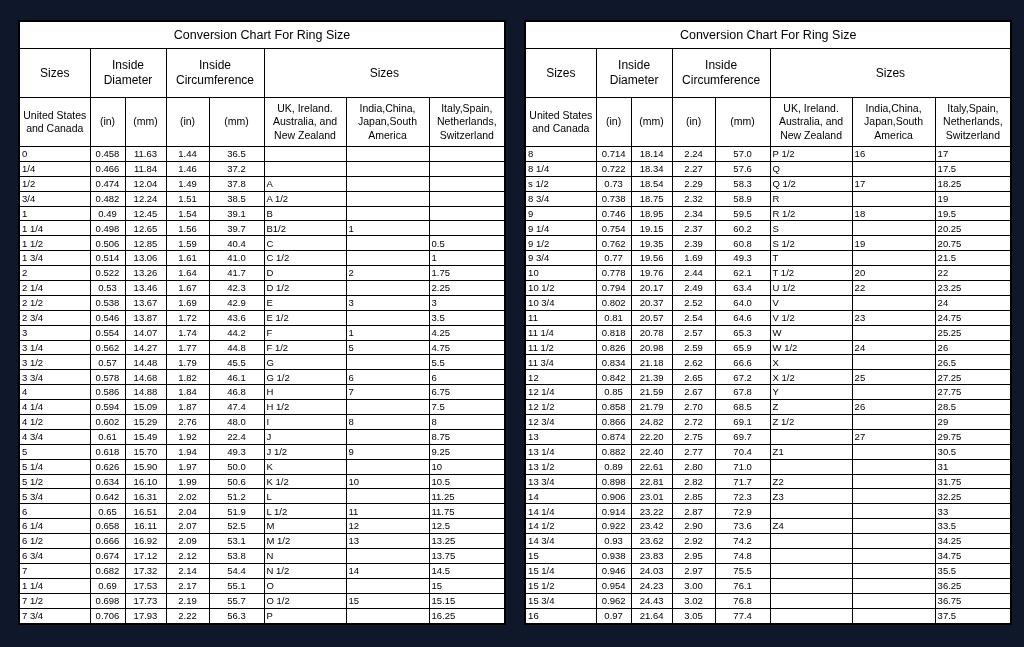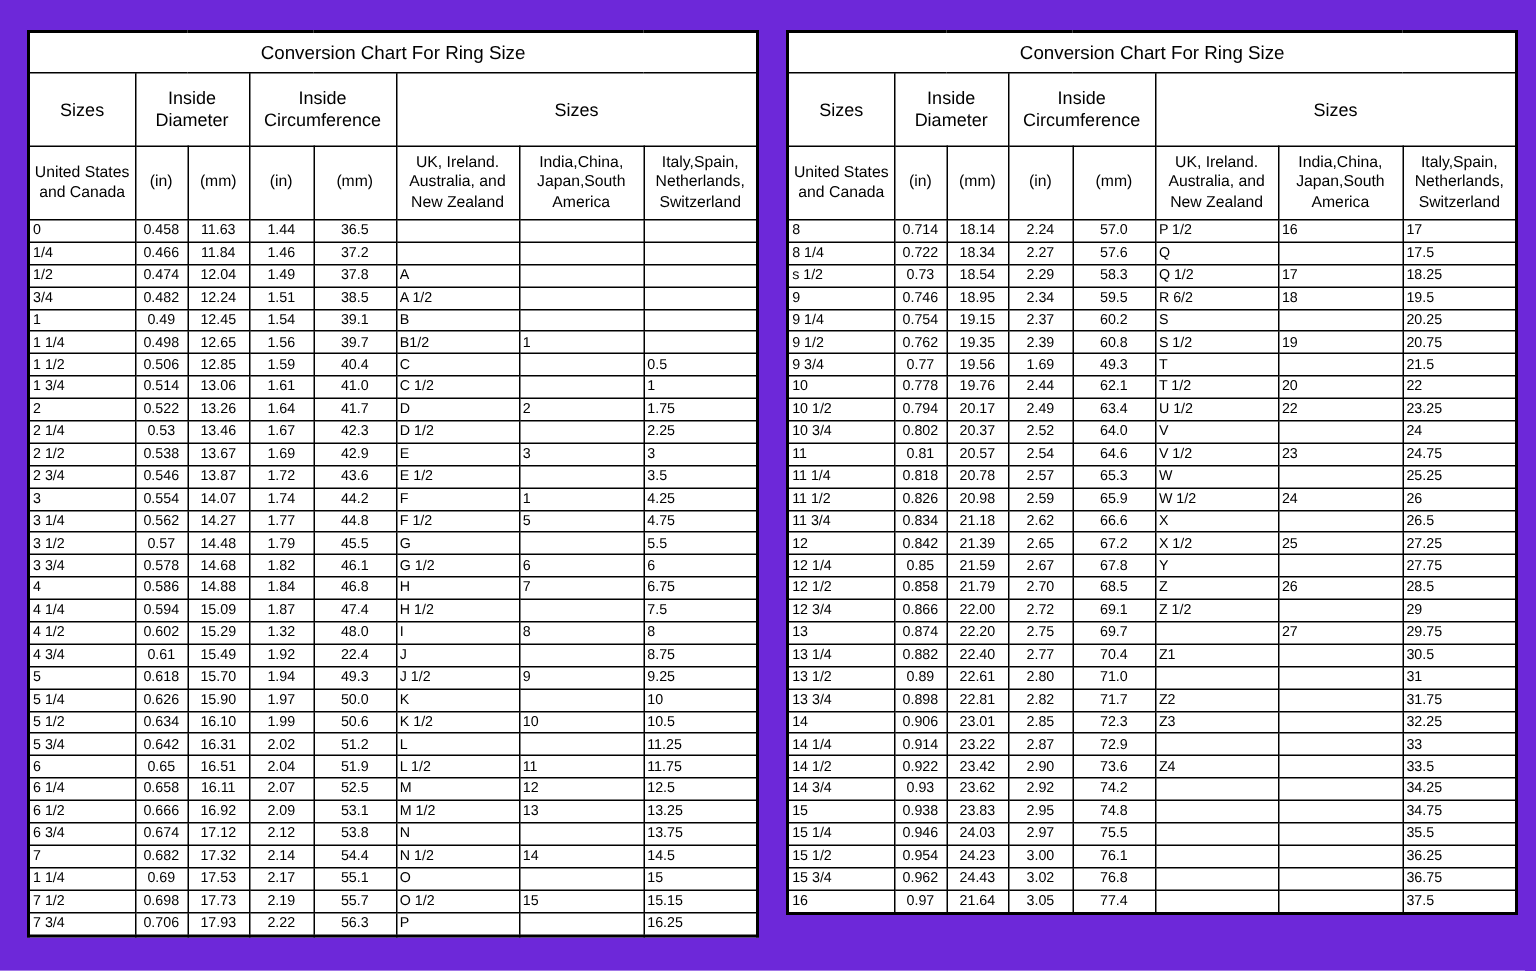--- a/index.html
+++ b/index.html
@@ -10,21 +10,21 @@
     color: #000000;
   }
   .page {
     width: 1024px;
     height: 647px;
     box-sizing: border-box;
     padding: 20px 16px 0 18px;
     display: flex;
     align-items: flex-start;
     gap: 18px;
-    background: #6d28d9;
+    background: #0f172a;
   }
   table.ring-table {
     border-collapse: collapse;
     table-layout: fixed;
     width: 486px;
     background: #ffffff;
     border: 2px solid #000000;
   }
   table.ring-table th,
   table.ring-table td {
@@ -281,21 +281,21 @@
           <td class="cell c3">1.87</td>
           <td class="cell c4">47.4</td>
           <td class="cell c5">H 1/2</td>
           <td class="cell c6"></td>
           <td class="cell c7">7.5</td>
         </tr>
         <tr>
           <td class="cell c0">4 1/2</td>
           <td class="cell c1">0.602</td>
           <td class="cell c2">15.29</td>
-          <td class="cell c3">1.32</td>
+          <td class="cell c3">2.76</td>
           <td class="cell c4">48.0</td>
           <td class="cell c5">I</td>
           <td class="cell c6">8</td>
           <td class="cell c7">8</td>
         </tr>
         <tr>
           <td class="cell c0">4 3/4</td>
           <td class="cell c1">0.61</td>
           <td class="cell c2">15.49</td>
           <td class="cell c3">1.92</td>
@@ -484,26 +484,36 @@
           <td class="cell c0">s 1/2</td>
           <td class="cell c1">0.73</td>
           <td class="cell c2">18.54</td>
           <td class="cell c3">2.29</td>
           <td class="cell c4">58.3</td>
           <td class="cell c5">Q 1/2</td>
           <td class="cell c6">17</td>
           <td class="cell c7">18.25</td>
         </tr>
         <tr>
+          <td class="cell c0">8 3/4</td>
+          <td class="cell c1">0.738</td>
+          <td class="cell c2">18.75</td>
+          <td class="cell c3">2.32</td>
+          <td class="cell c4">58.9</td>
+          <td class="cell c5">R</td>
+          <td class="cell c6"></td>
+          <td class="cell c7">19</td>
+        </tr>
+        <tr>
           <td class="cell c0">9</td>
           <td class="cell c1">0.746</td>
           <td class="cell c2">18.95</td>
           <td class="cell c3">2.34</td>
           <td class="cell c4">59.5</td>
-          <td class="cell c5">R 6/2</td>
+          <td class="cell c5">R 1/2</td>
           <td class="cell c6">18</td>
           <td class="cell c7">19.5</td>
         </tr>
         <tr>
           <td class="cell c0">9 1/4</td>
           <td class="cell c1">0.754</td>
           <td class="cell c2">19.15</td>
           <td class="cell c3">2.37</td>
           <td class="cell c4">60.2</td>
           <td class="cell c5">S</td>
@@ -626,21 +636,21 @@
           <td class="cell c2">21.79</td>
           <td class="cell c3">2.70</td>
           <td class="cell c4">68.5</td>
           <td class="cell c5">Z</td>
           <td class="cell c6">26</td>
           <td class="cell c7">28.5</td>
         </tr>
         <tr>
           <td class="cell c0">12 3/4</td>
           <td class="cell c1">0.866</td>
-          <td class="cell c2">22.00</td>
+          <td class="cell c2">24.82</td>
           <td class="cell c3">2.72</td>
           <td class="cell c4">69.1</td>
           <td class="cell c5">Z 1/2</td>
           <td class="cell c6"></td>
           <td class="cell c7">29</td>
         </tr>
         <tr>
           <td class="cell c0">13</td>
           <td class="cell c1">0.874</td>
           <td class="cell c2">22.20</td>

